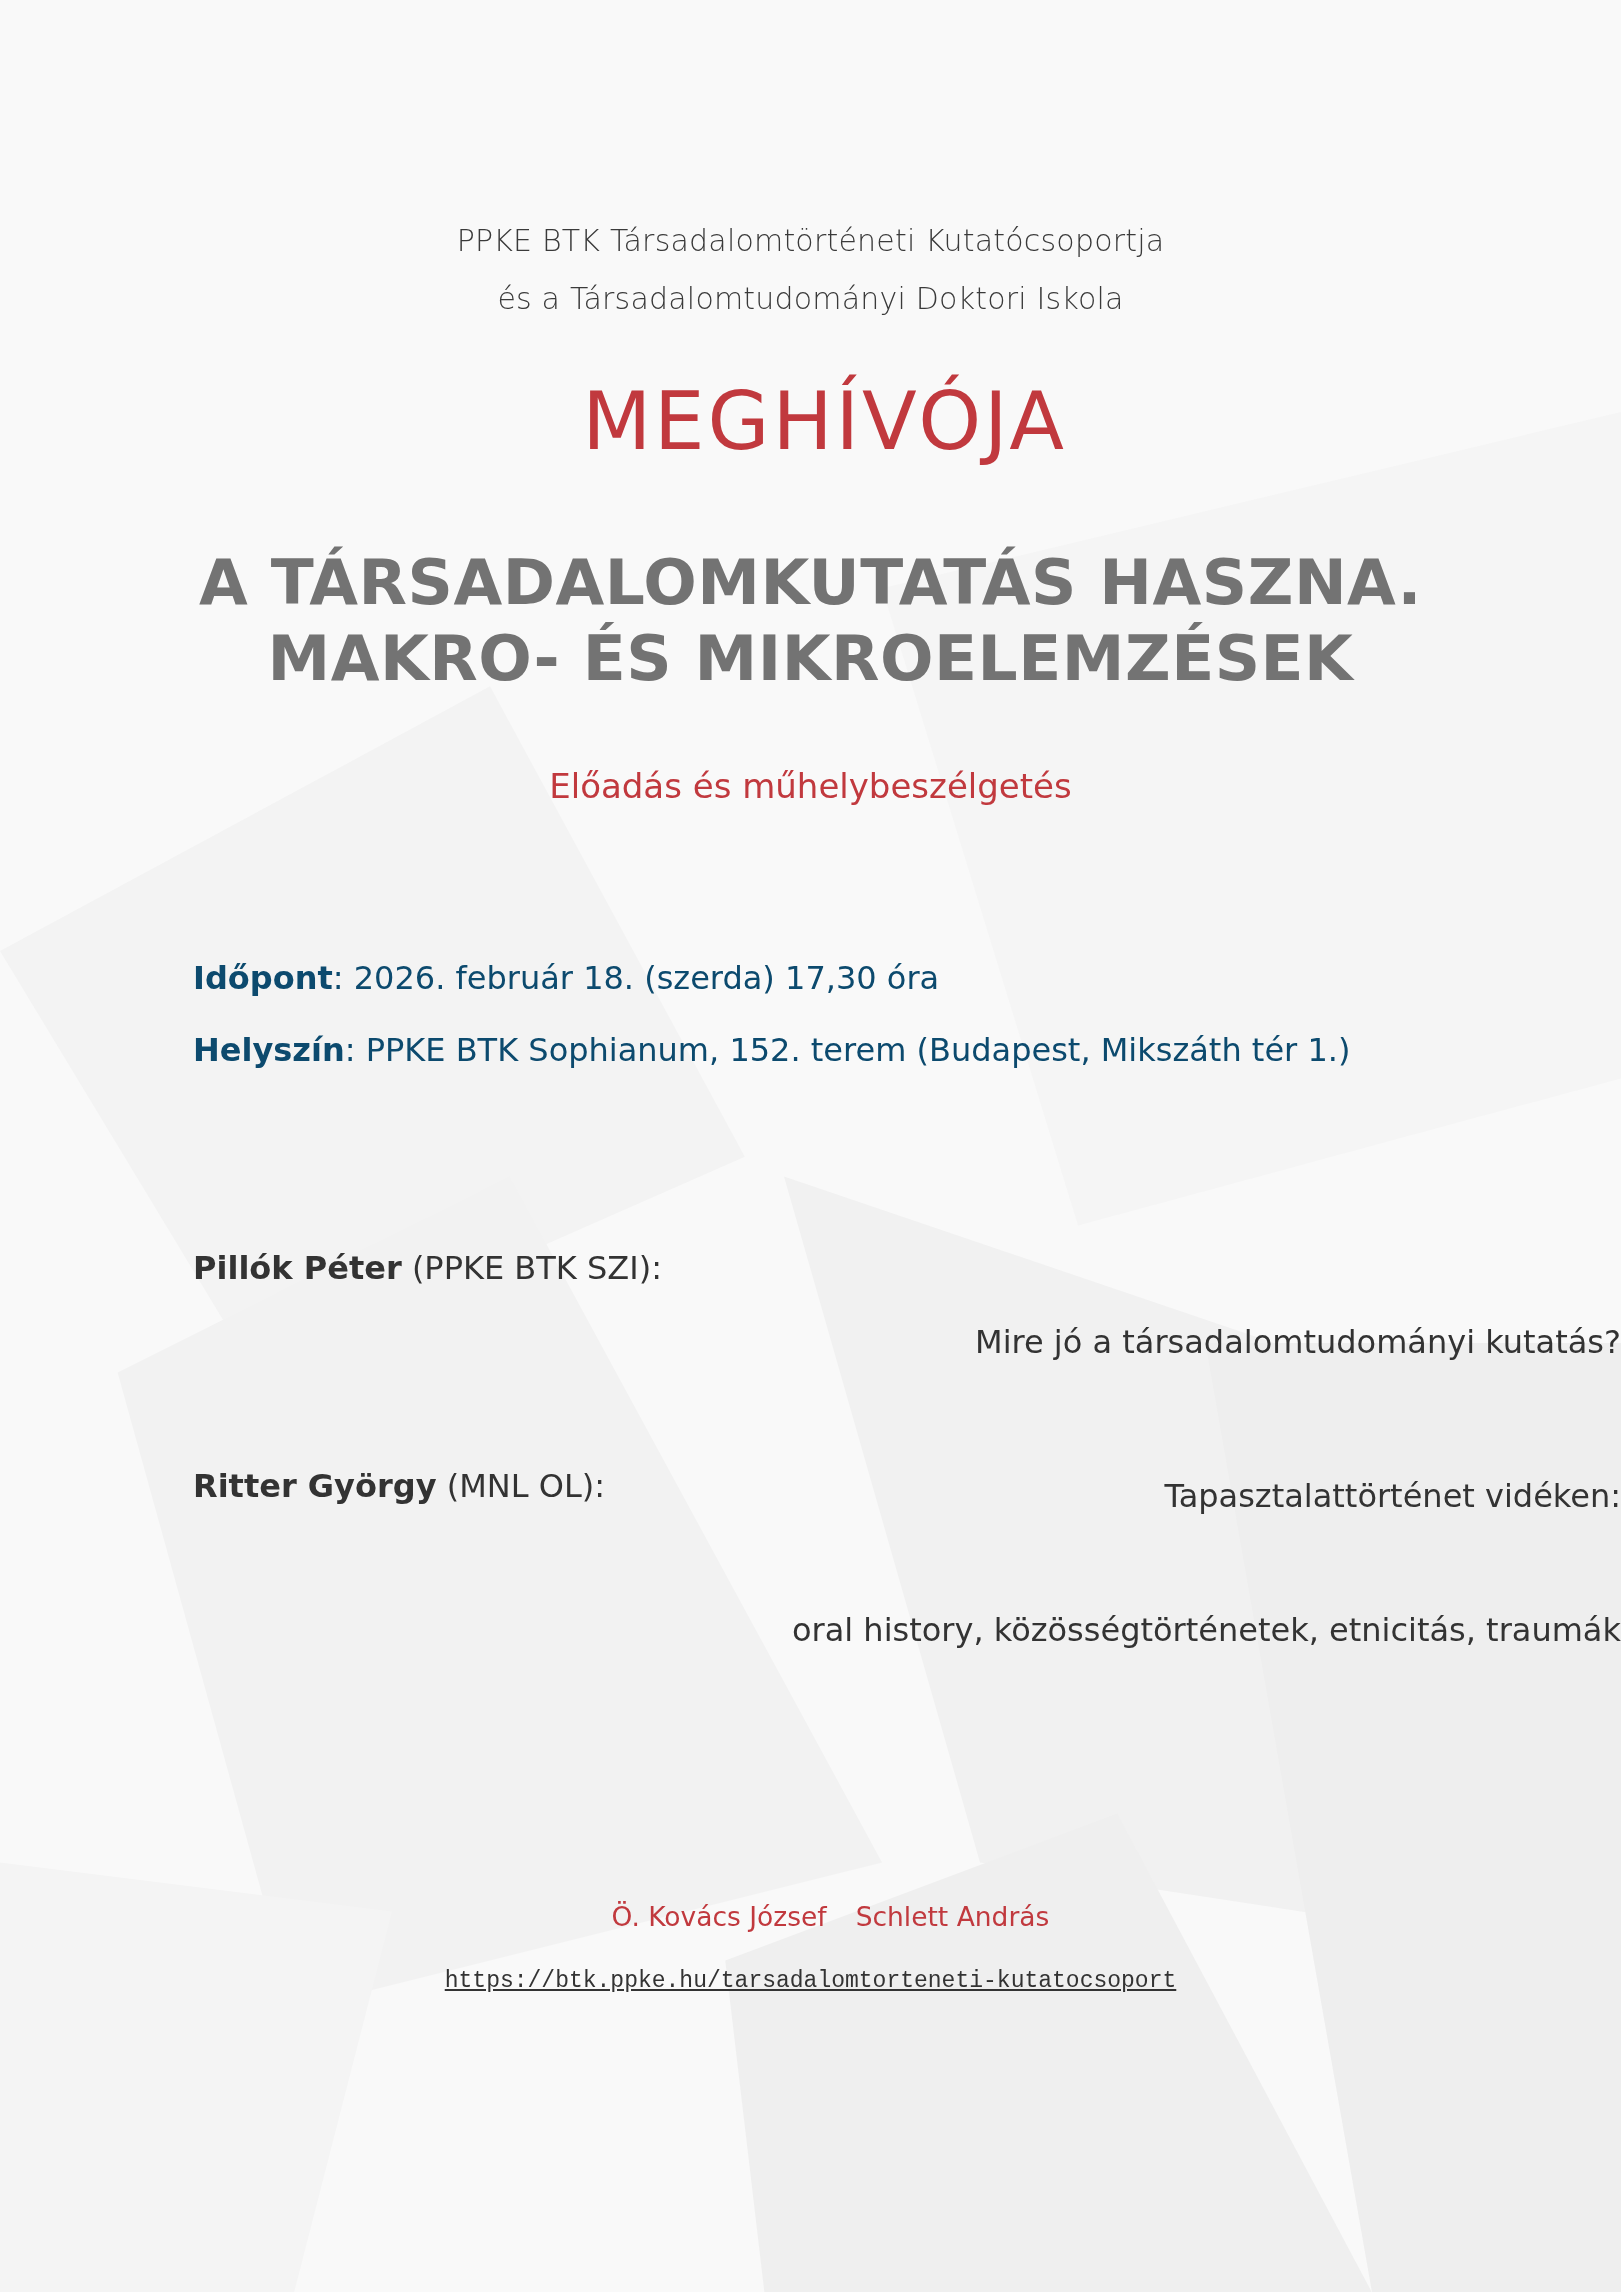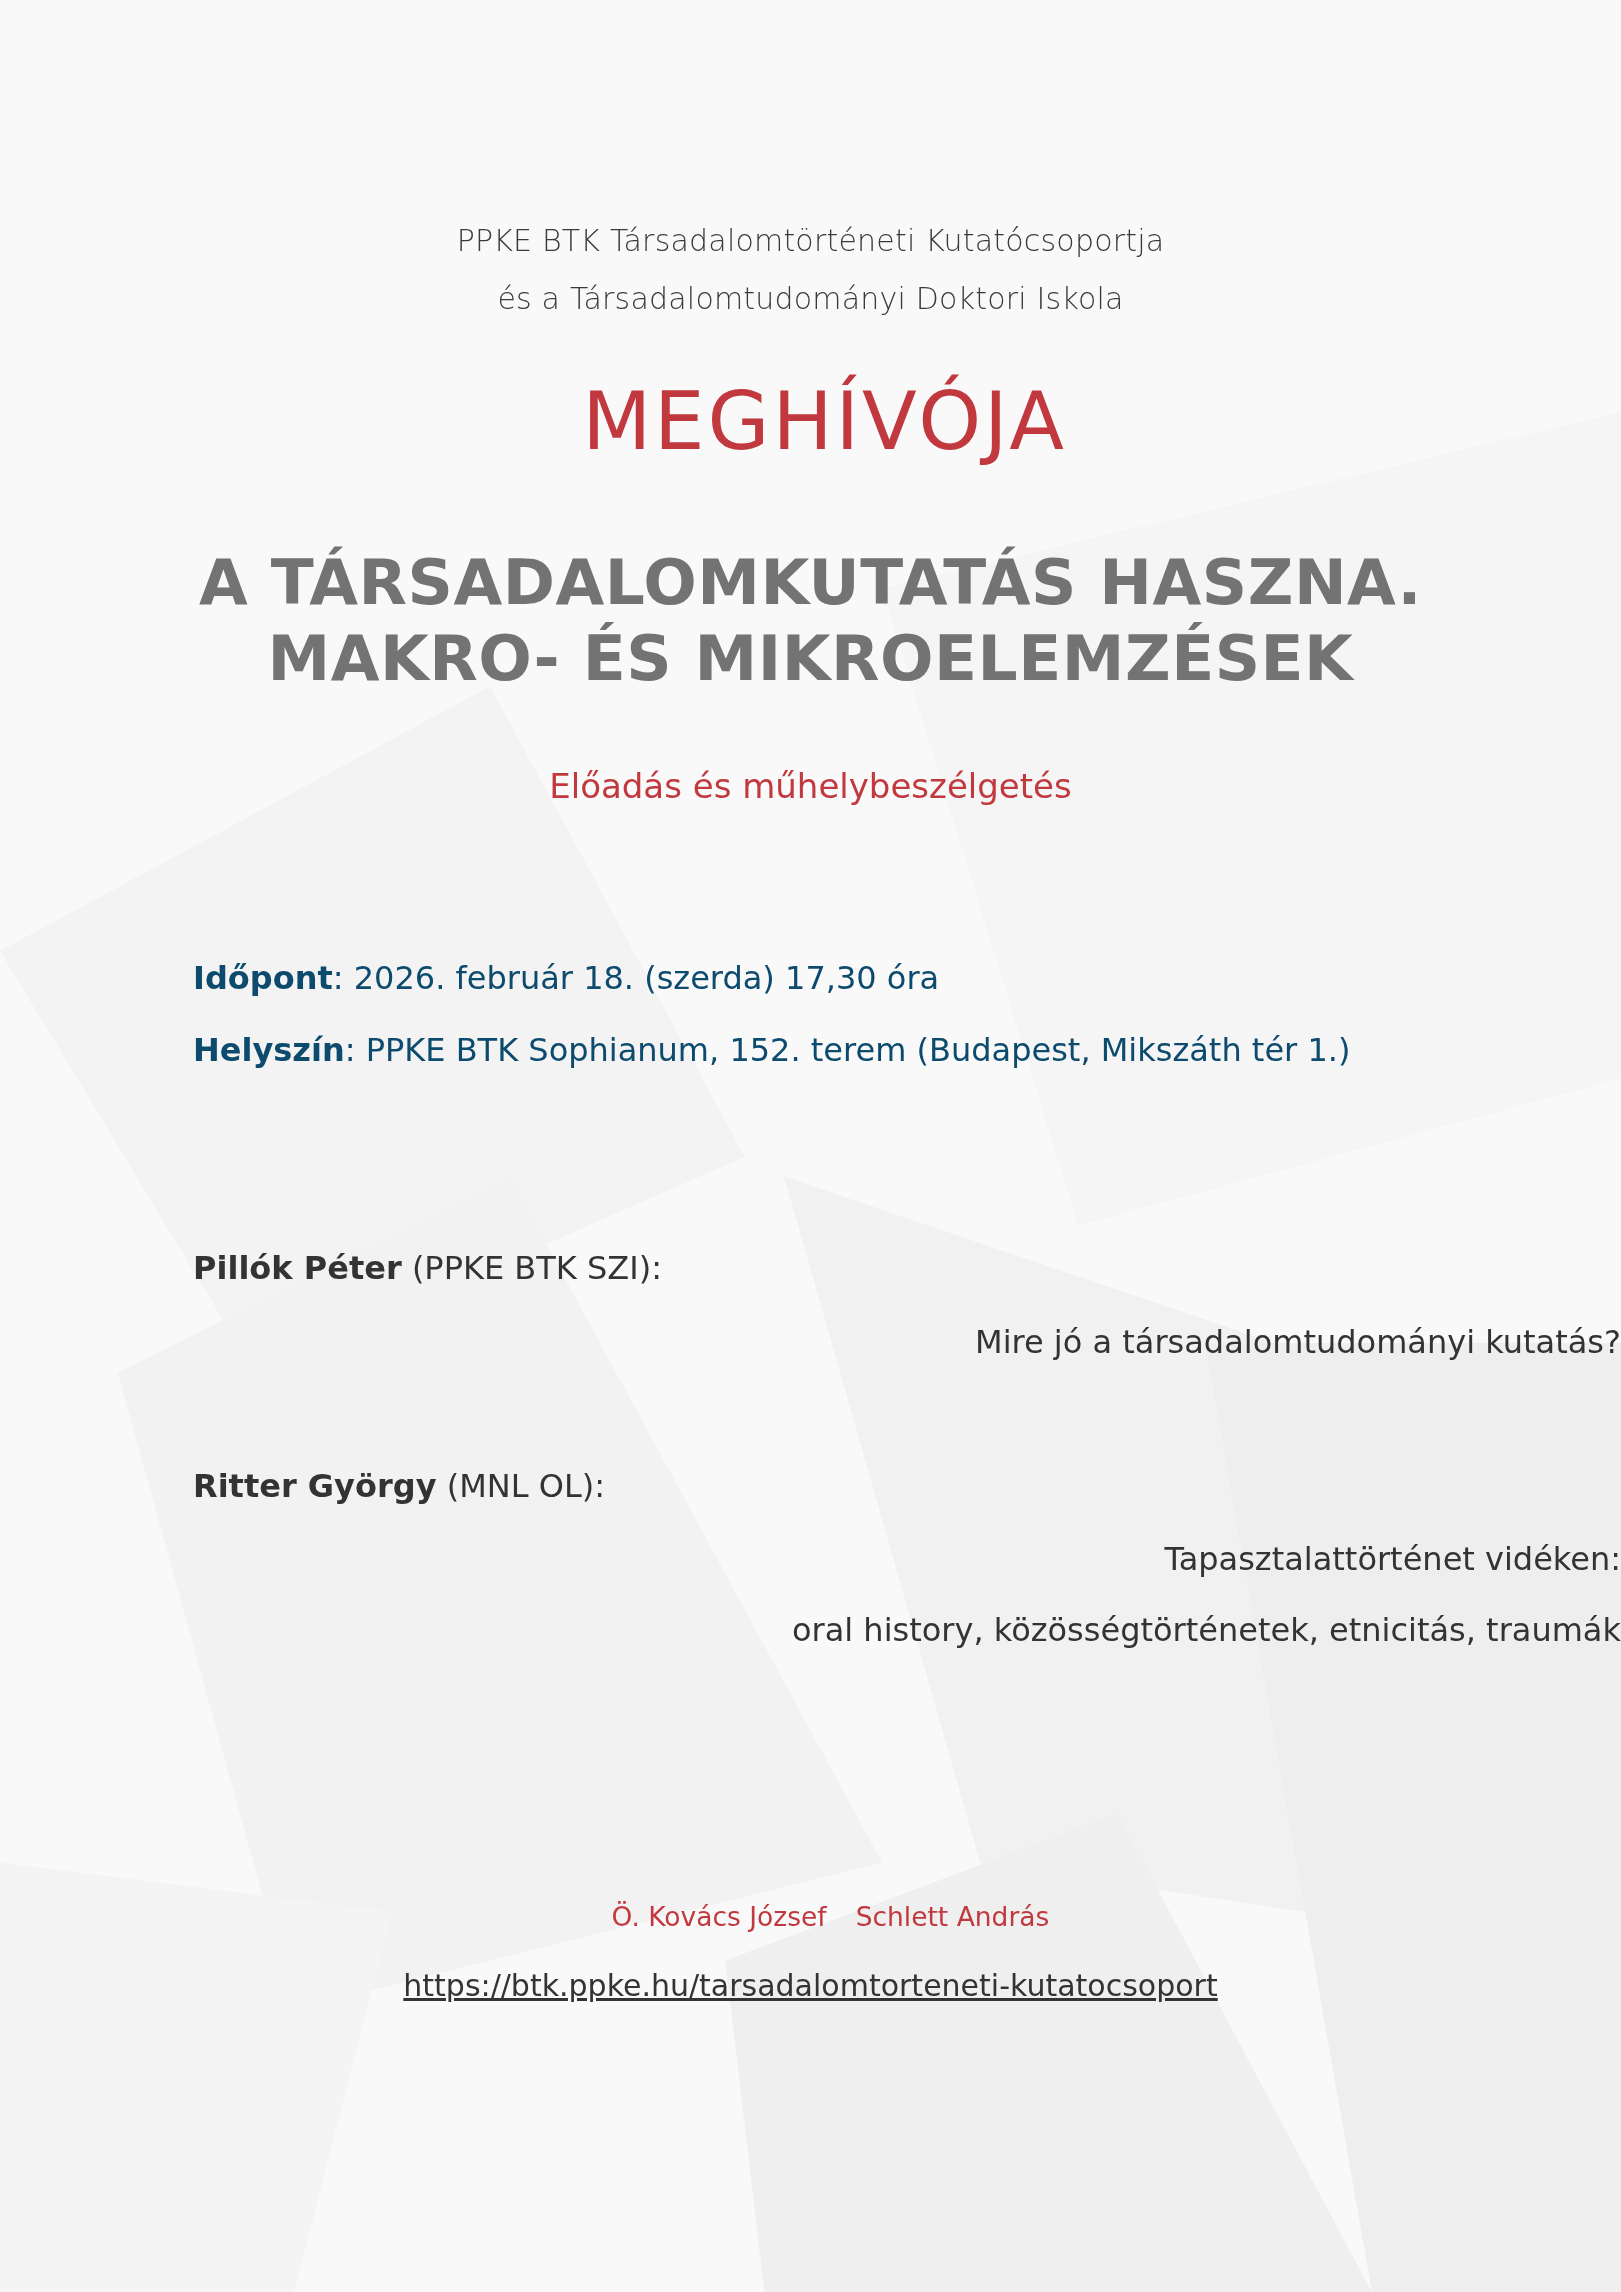--- a/index.html
+++ b/index.html
@@ -15,21 +15,21 @@
   .org { font-size: 30px; color: #3a3a3a; font-weight: 300; letter-spacing: 0.2px; }
   .invite { font-size: 80px; color: #c1393e; letter-spacing: 2.9px; font-weight: 400; padding-left: 28px; }
   .title { font-size: 63px; font-weight: 700; color: #737373; line-height: 76px; letter-spacing: 0.5px; }
   .subtitle { font-size: 34px; color: #c1393e; }
   .info { position: absolute; left: 193px; font-size: 32px; color: #0c4a6e; }
   .info b { font-weight: 700; }
   .speaker { position: absolute; left: 193px; font-size: 32px; color: #333; }
   .talk { font-size: 32px; color: #333; text-align: right; }
   .organizers { font-size: 26.5px; color: #c1393e; }
   .organizers span + span { margin-left: 29px; }
-  .link { font-size: 30px; color: #333; text-decoration: underline; }
+  .link { font-size: 23px; color: #333; text-decoration: underline; font-family: Liberation Mono, monospace; }
 </style>
 </head>
 <body>
 
 <svg class="bg" width="1621" height="2293" viewBox="0 0 1654 2339">
   <rect width="1654" height="2339" fill="#f9f9f9"></rect>
   <polygon points="0,970 500,700 760,1180 260,1400" fill="#f3f3f3"></polygon>
   <polygon points="900,600 1654,420 1654,1100 1100,1250" fill="#f5f5f5"></polygon>
   <polygon points="120,1400 520,1200 900,1900 300,2050" fill="#f2f2f2"></polygon>
   <polygon points="800,1200 1300,1370 1654,2000 1000,1900" fill="#f1f1f1"></polygon>
@@ -59,21 +59,21 @@
   </div>
 
   <div class="speaker" style="top:1249px;">
     <b>Pillók Péter</b><span> (PPKE BTK SZI):</span>
   </div>
   <div class="center talk" style="top:1323px;">Mire jó a társadalomtudományi kutatás?</div>
 
   <div class="speaker" style="top:1467px;">
     <b>Ritter György</b><span> (MNL OL):</span>
   </div>
-  <div class="center talk" style="top:1540px;">Tapasztalattörténet vidéken:</div>
+  <div class="center talk" style="top:1477px;">Tapasztalattörténet vidéken:</div>
   <div class="center talk" style="top:1611px;">oral history, közösségtörténetek, etnicitás, traumák</div>
 
   <div class="center organizers" style="top:1901px;margin-left:40px;">
     <span>Ö. Kovács József</span><span>Schlett András</span>
   </div>
   <div class="center" style="top:1968px;">
     <span class="link">https://btk.ppke.hu/tarsadalomtorteneti-kutatocsoport</span>
   </div>
 </div>
 

